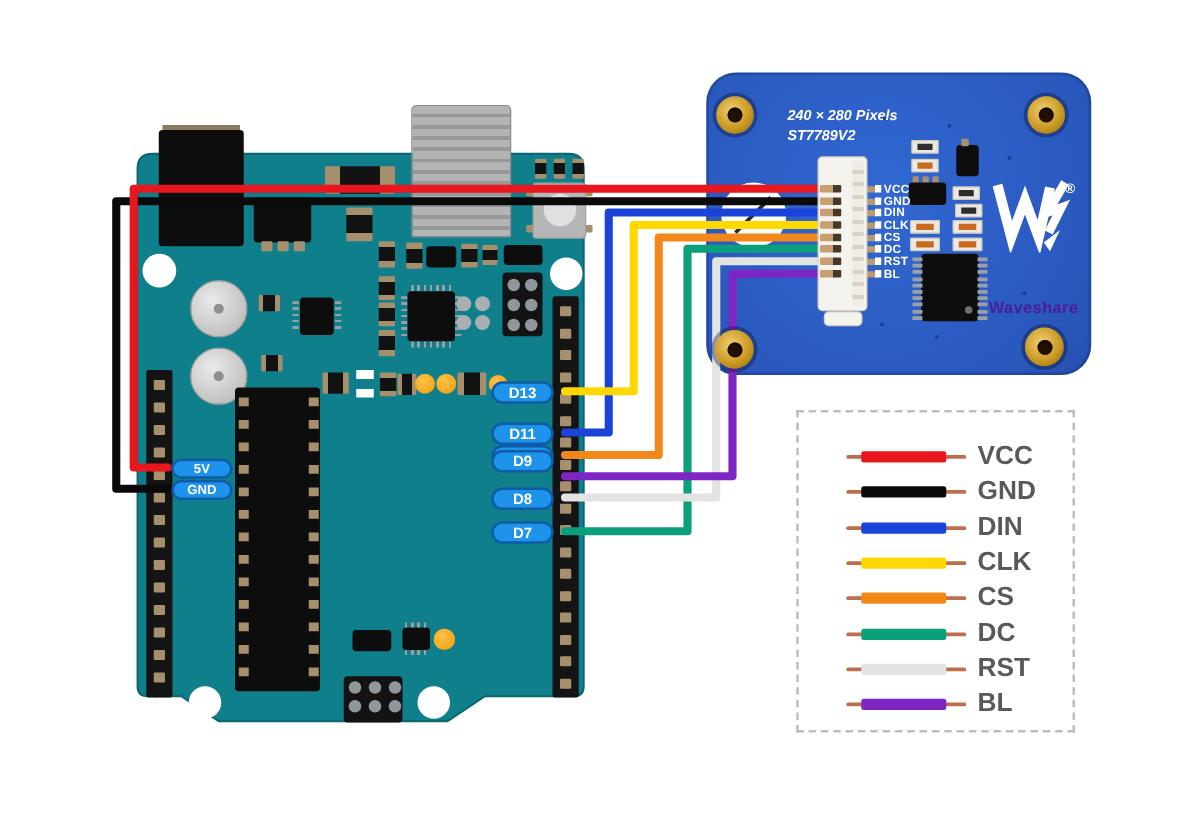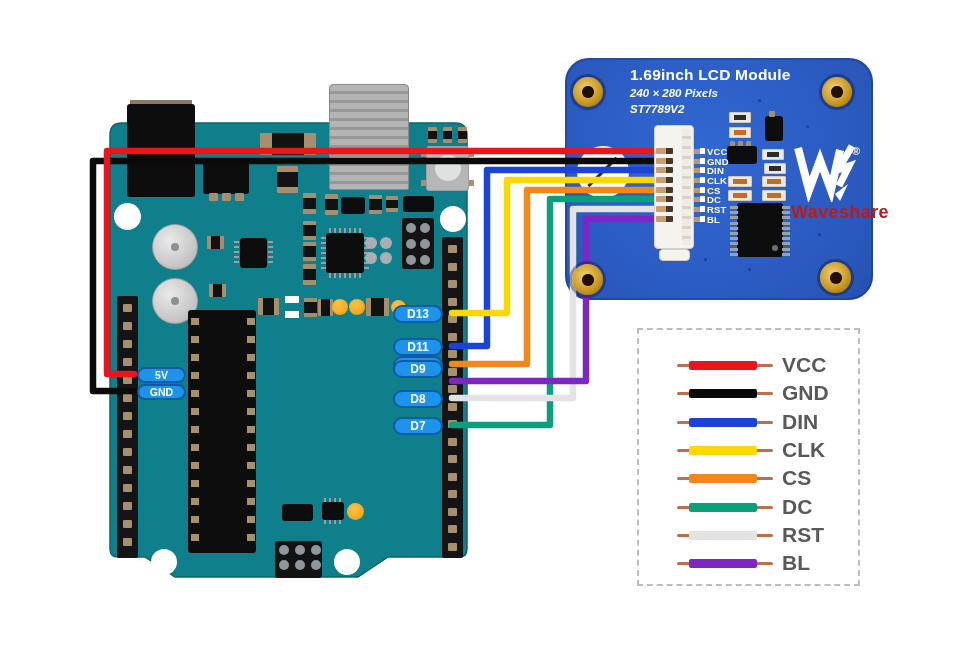--- a/index.html
+++ b/index.html
@@ -61,21 +61,21 @@
   
   .legend{position:absolute;z-index:20;border:2px dashed #bdbdbd;background:#fff;}
   .legrow{position:absolute;left:0;width:100%;height:28px;}
   .legline{position:absolute;left:38px;top:13px;width:96px;height:3px;background:#bd6f4c;border-radius:2px;}
   .legbar{position:absolute;left:50px;top:10px;width:68px;height:9px;border-radius:2px;}
   .leglbl{position:absolute;left:143px;top:0;font-size:21px;font-weight:bold;color:#58595b;line-height:28px;}
   
   #wires{position:absolute;left:0;top:0;z-index:40;}
   .standoffs{position:absolute;left:0;top:0;width:960px;height:650px;z-index:45;}
   .logo-reg{color:#fff;font-weight:bold;font-size:11px;}
-  .brandname{color:#b91c1c;font-weight:bold;font-size:18px;letter-spacing:.4px;}
+  .brandname{color:#4c1d95;font-weight:bold;font-size:13px;letter-spacing:.4px;margin-top:36px;}
 </style>
 </head>
 <body>
 
 <div id="stage">
 
   <svg class="abs" style="left:0;top:0;z-index:5;" width="960" height="650">
     <path d="M110 135 Q110 123 122 123 L455 123 Q467 123 467 135 L467 549 Q467 557 459 557
              L388 557 L358 577 L175 577 L145 557 L118 557 Q110 557 110 549 Z" fill="var(--ard)" stroke="#0a6570" stroke-width="1.5"></path>
   </svg>
@@ -236,21 +236,20 @@
   <div class="pinlabel dlab" style="left:393px;top:338px;">D11</div>
   <div class="pinlabel dlab" style="left:393px;top:356px;">D10</div>
   <div class="pinlabel dlab" style="left:393px;top:360px;">D9</div>
   <div class="pinlabel dlab" style="left:393px;top:390px;">D8</div>
   <div class="pinlabel dlab" style="left:393px;top:417px;">D7</div>
   <div class="pinlabel plab" style="left:137px;top:367px;">5V</div>
   <div class="pinlabel plab" style="left:137px;top:384px;">GND</div>
 
   <div class="lcd-layer">
     <div class="abs lcdboard" style="left:565px;top:58px;width:308px;height:242px;"></div>
-    <div class="abs lcdtxt" style="left:630px;top:66px;font-size:15.5px;font-weight:bold;letter-spacing:.2px;">1.69inch LCD Module</div>
     <div class="abs lcdtxt" style="left:630px;top:87px;font-size:11.5px;font-weight:bold;font-style:italic;">240 × 280 Pixels</div>
     <div class="abs lcdtxt" style="left:630px;top:103px;font-size:11.5px;font-weight:bold;font-style:italic;">ST7789V2</div>
 
     <div class="abs weee" style="left:577px;top:146px;width:52px;height:52px;"></div>
     <div class="abs" style="left:601px;top:152px;width:3px;height:40px;background:#2a2a2a;transform:rotate(45deg);"></div>
 
     <div class="abs res" style="left:729px;top:112px;width:22px;height:11px;">
         <div class="rc rc-dark"></div>
       </div>
     <div class="abs res" style="left:729px;top:127px;width:22px;height:11px;">

